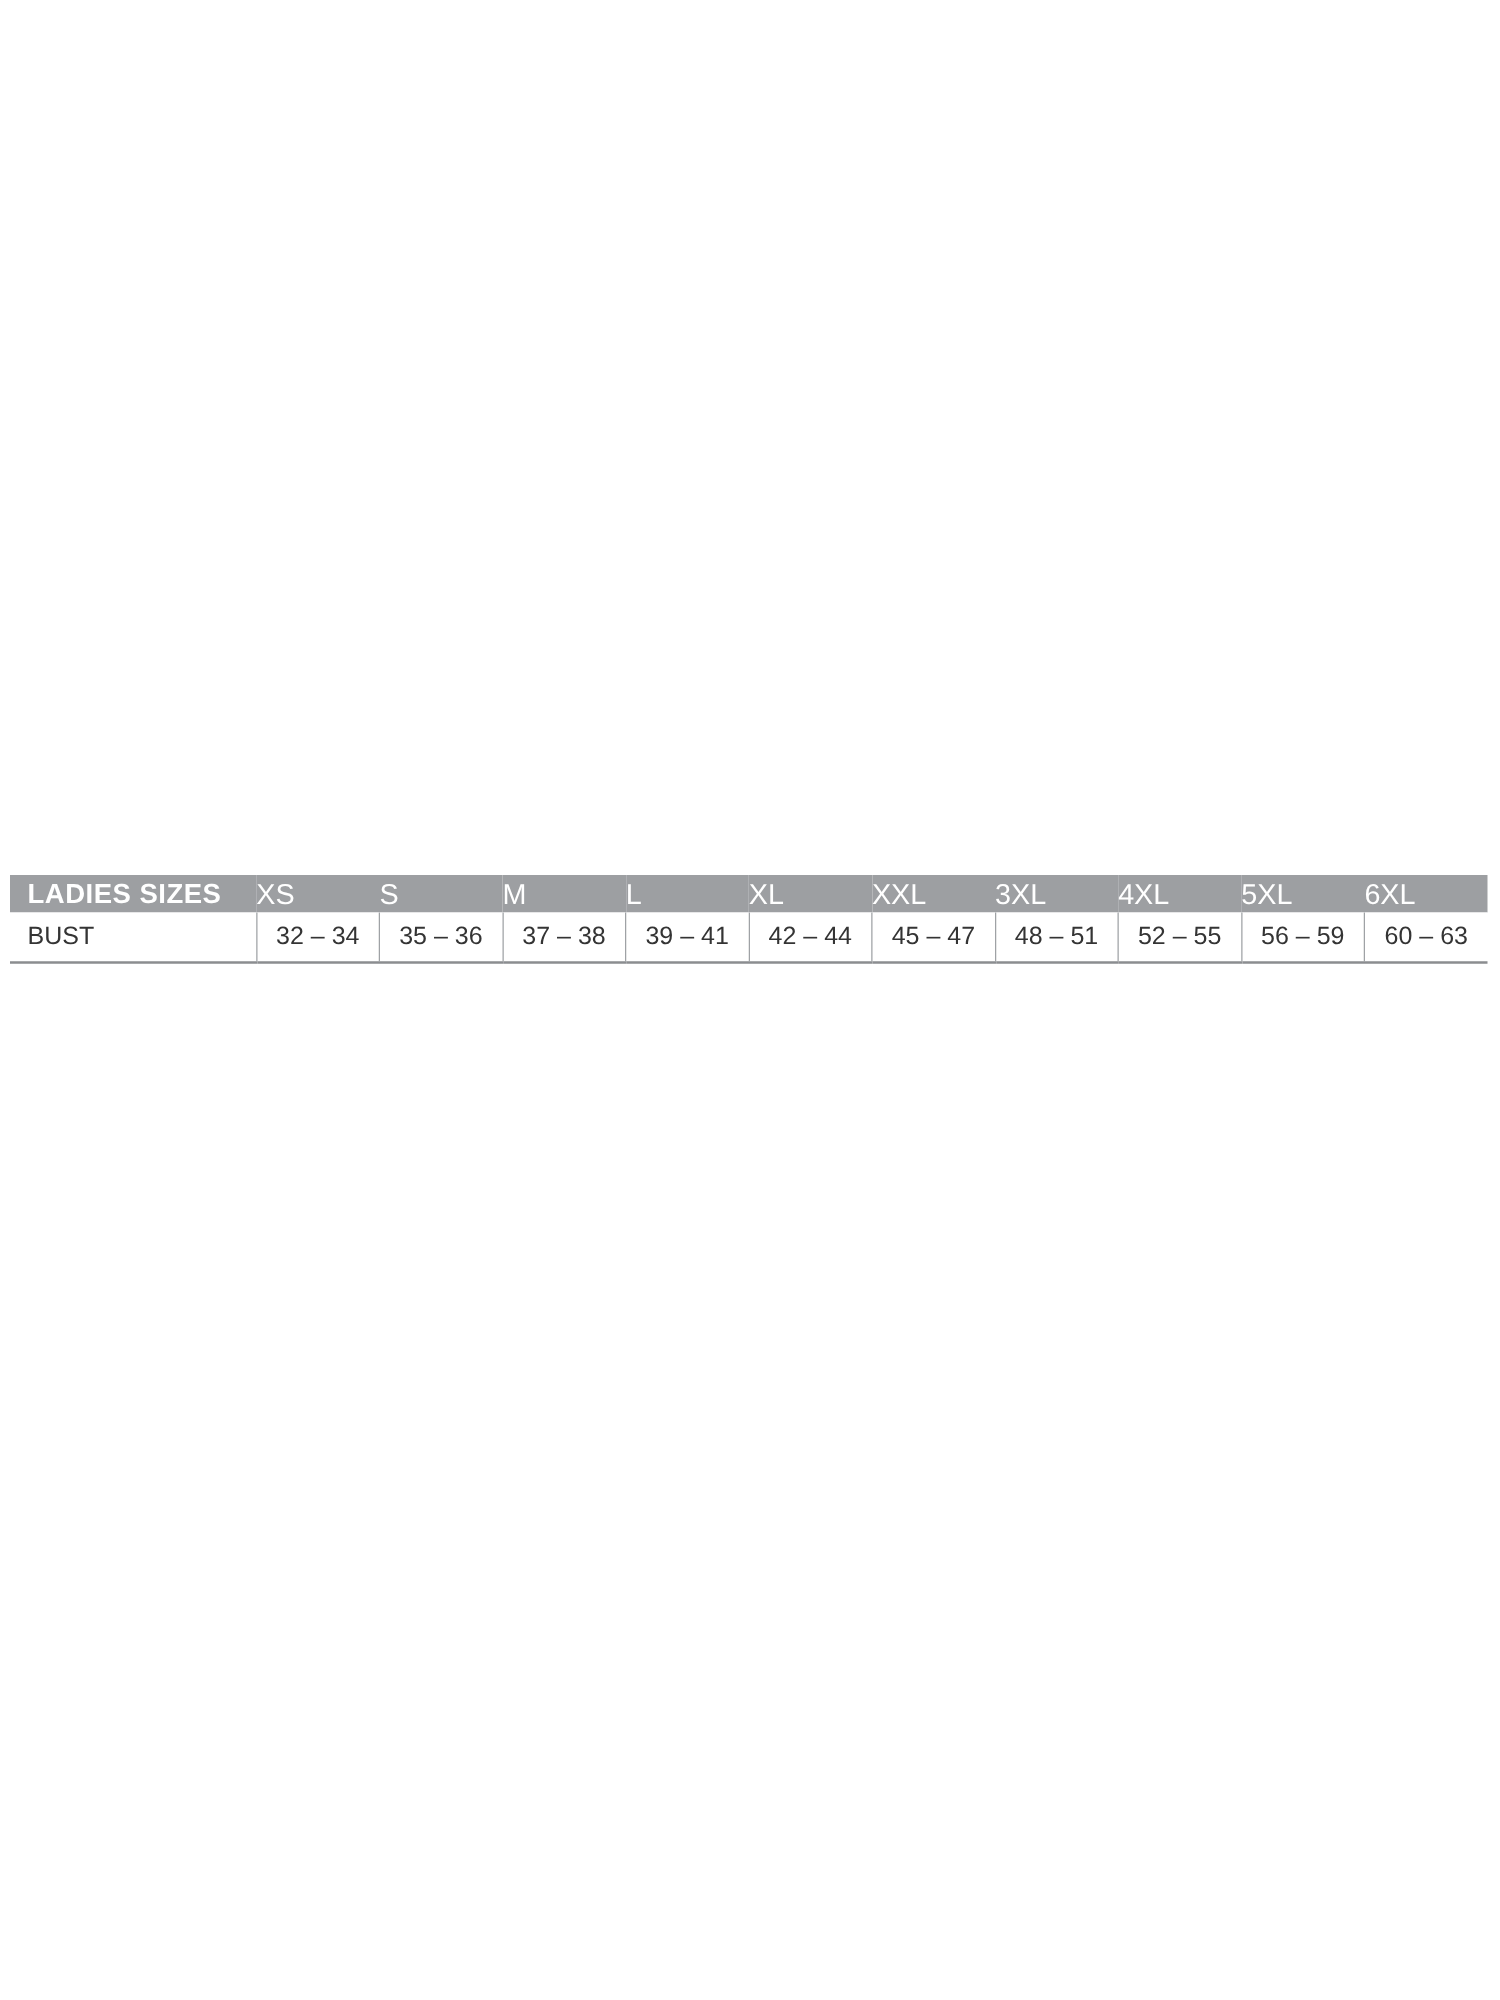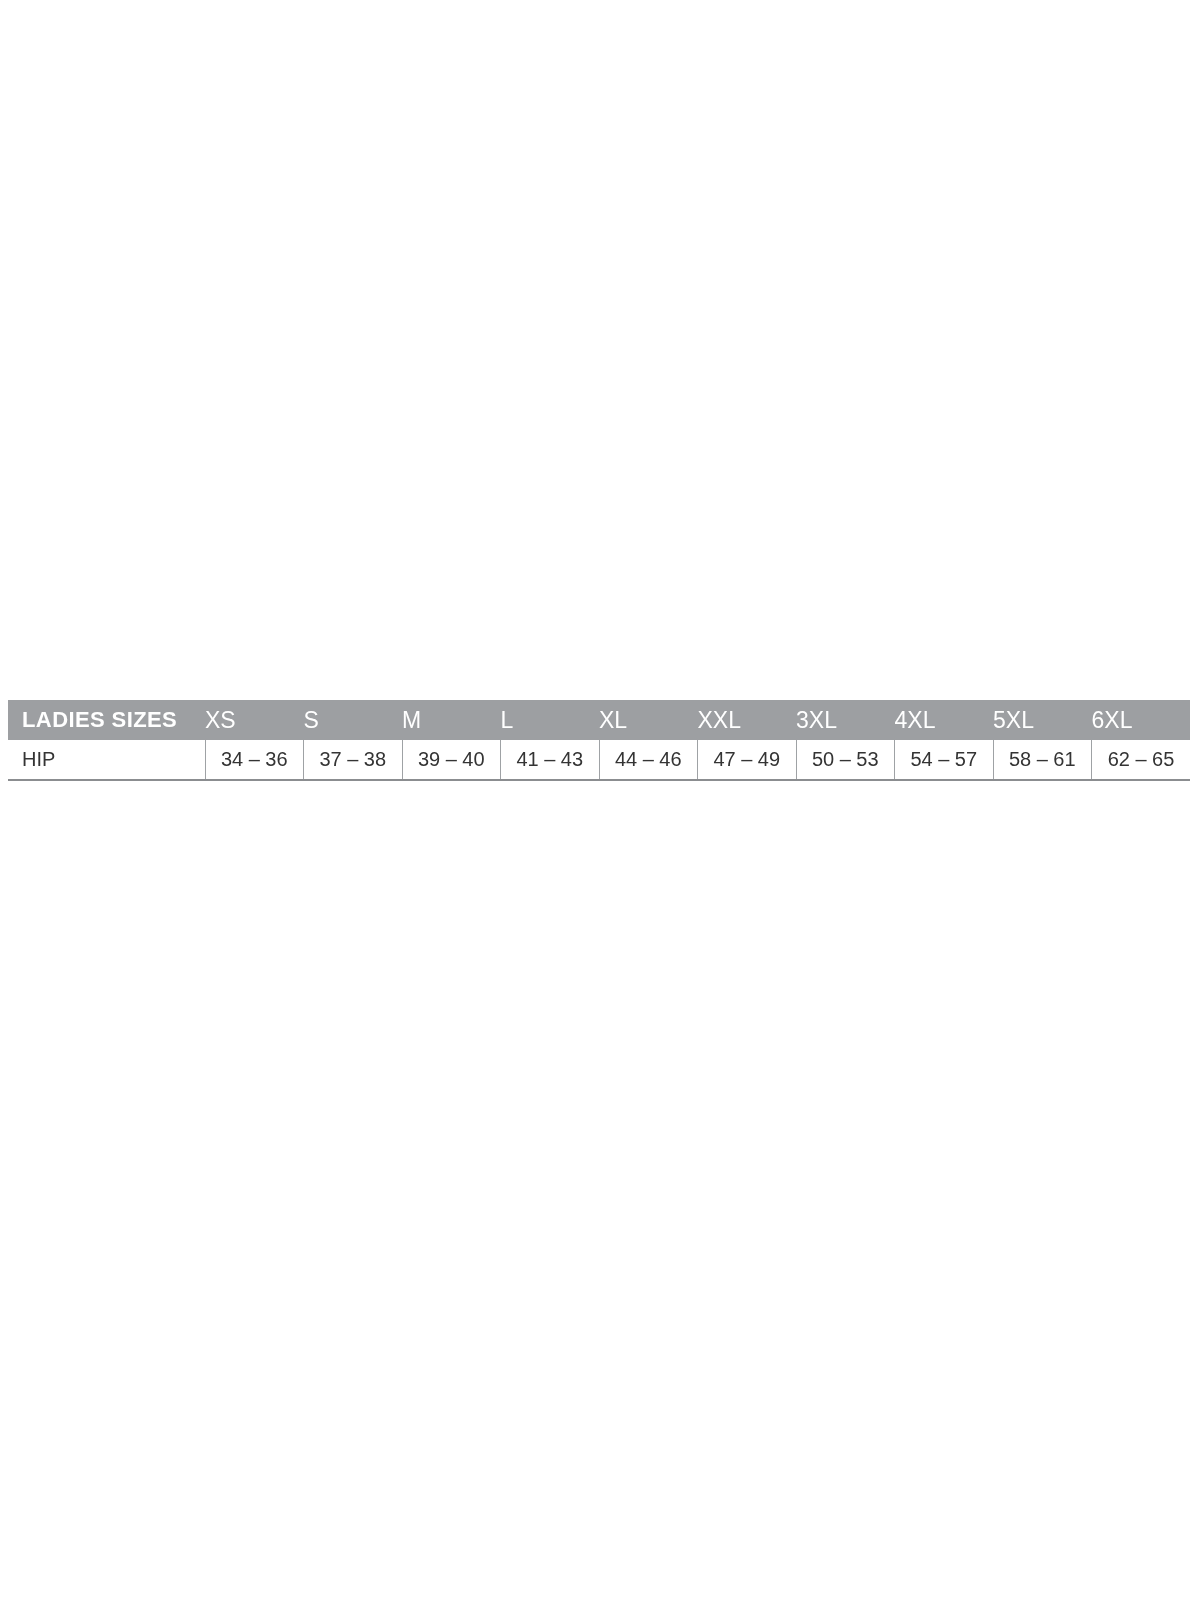--- a/index.html
+++ b/index.html
@@ -20,21 +20,21 @@
     font-family:"Liberation Sans",sans-serif;
   }
   table.size-table{
     position:absolute;
     left:8px;top:700px;
     width:1182px;
     border-collapse:collapse;
     table-layout:fixed;
   }
   col.col-label{width:197px;}
-  thead tr{height:40px;}
+  thead tr{height:30px;}
   thead th{
     background:var(--header_bg);
     color:var(--header_text);
     font-weight:400;
     font-size:23px;
     text-align:left;
     vertical-align:middle;
     padding:0;
   }
   thead th.title{
@@ -91,26 +91,26 @@
       <th>XL</th>
       <th>XXL</th>
       <th>3XL</th>
       <th>4XL</th>
       <th>5XL</th>
       <th>6XL</th>
     </tr>
   </thead>
   <tbody>
     <tr>
-      <td class="rowlabel">HIP</td>
-      <td>34 – 36</td>
+      <td class="rowlabel">BUST</td>
+      <td>32 – 34</td>
+      <td>35 – 36</td>
       <td>37 – 38</td>
-      <td>39 – 40</td>
-      <td>41 – 43</td>
-      <td>44 – 46</td>
-      <td>47 – 49</td>
-      <td>50 – 53</td>
-      <td>54 – 57</td>
-      <td>58 – 61</td>
-      <td>62 – 65</td>
+      <td>39 – 41</td>
+      <td>42 – 44</td>
+      <td>45 – 47</td>
+      <td>48 – 51</td>
+      <td>52 – 55</td>
+      <td>56 – 59</td>
+      <td>60 – 63</td>
     </tr>
   </tbody>
 </table>
 
 </body></html>

